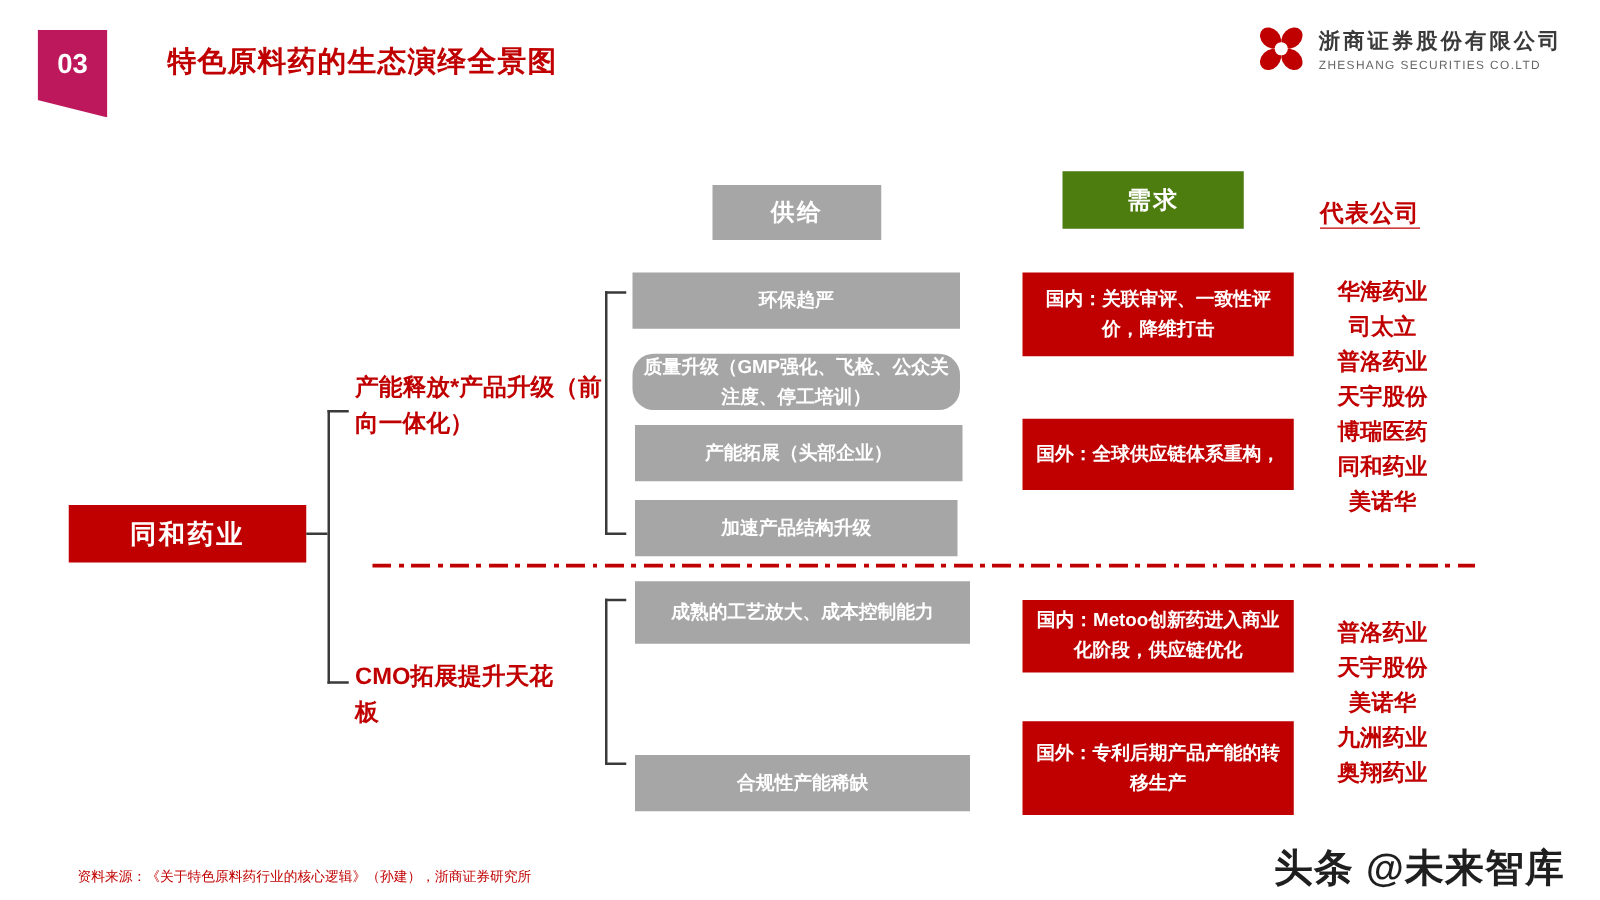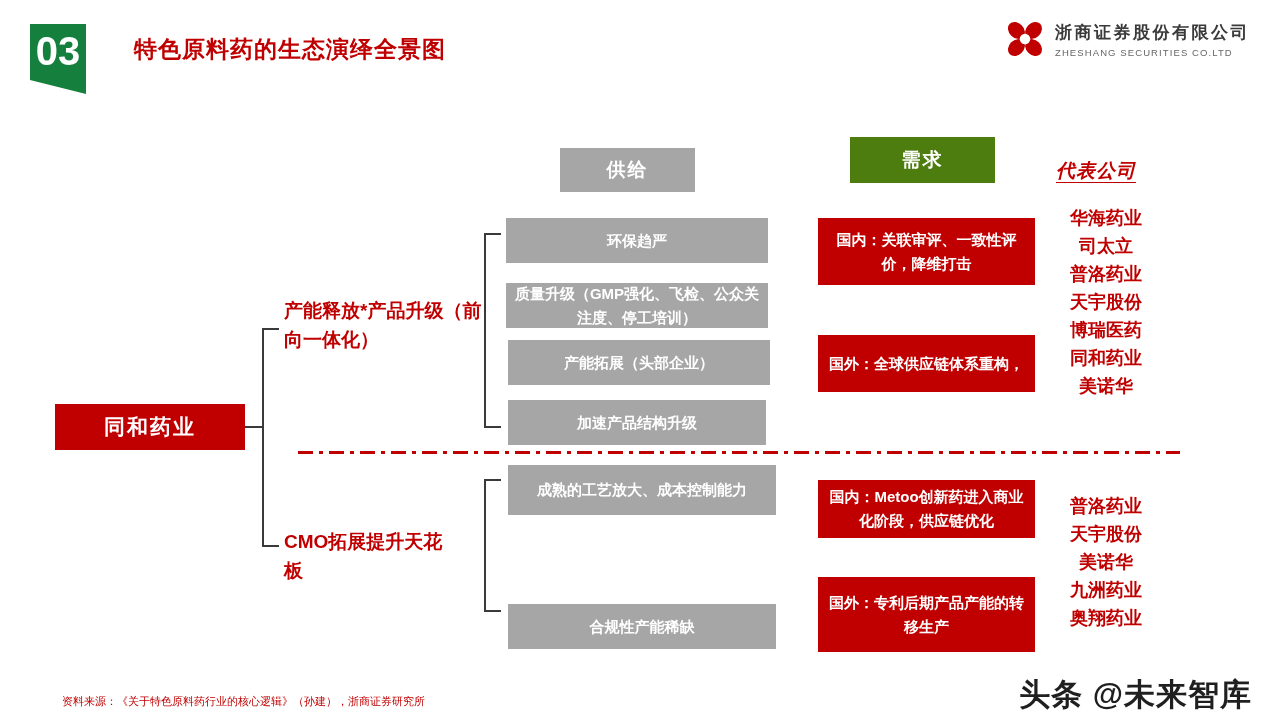--- a/index.html
+++ b/index.html
@@ -1,35 +1,35 @@
 <!DOCTYPE html>
 <html><head>
 <meta charset="utf-8">
 <style>
   html,body{margin:0;padding:0;}
   body{width:1280px;height:720px;position:relative;background:#ffffff;
        font-family:"Liberation Sans","DejaVu Sans",sans-serif;overflow:hidden;}
   .abs{position:absolute;}
 
   
-  .badge{left:30px;top:24px;width:56px;height:70px;background:#15803d;color:#fff;
-         font-size:40px;font-weight:bold;text-align:center;line-height:54px;
+  .badge{left:30px;top:24px;width:56px;height:70px;background:#be185d;color:#fff;
+         font-size:22px;font-weight:bold;text-align:center;line-height:54px;
          clip-path:polygon(0 0,100% 0,100% 100%,0 80%);}
   .title{left:134px;top:34px;font-size:23px;font-weight:bold;color:#c00000;letter-spacing:1px;}
   .logo{right:30px;top:18px;display:flex;align-items:center;gap:9px;}
   .logo-cn{font-size:17px;font-weight:bold;color:#3a3a3a;letter-spacing:2.5px;display:block;}
   .logo-en{font-size:9.5px;color:#666;letter-spacing:1.1px;display:block;margin-top:3px;}
 
   
   .hdr{color:#fff;font-weight:bold;font-size:19px;display:flex;align-items:center;
        justify-content:center;letter-spacing:2px;}
-  .gray{background:#a6a6a6;}
+  .gray{background:#a6a6a6;margin-left:10px;}
   .red{background:#4d7c0f;}
   .companies-hdr{color:#c00000;font-size:19px;font-weight:bold;text-decoration:underline;
-                 text-underline-offset:5px;letter-spacing:1px;font-style:italic;}
+                 text-underline-offset:5px;letter-spacing:1px;}
 
   
   .gbox,.rbox{color:#fff;font-weight:bold;font-size:15px;display:flex;align-items:center;
               justify-content:center;text-align:center;line-height:1.6;padding:2px 8px;
               box-sizing:border-box;}
   .gbox{background:#a6a6a6;}
   .rbox{background:#c00000;}
   .root-box{left:55px;top:404px;width:190px;height:46px;background:#c00000;color:#fff;
             font-size:21px;font-weight:bold;display:flex;align-items:center;
             justify-content:center;letter-spacing:2px;}
@@ -80,34 +80,34 @@
 <div class="abs hline" style="left:245px;top:426px;width:17px;"></div>
 <div class="abs bracket" style="left:262px;top:328px;width:17px;height:219px;"></div>
 
 <div class="abs branch" style="left:284px;top:297px;width:206px;">产能释放*产品升级（前向一体化）</div>
 <div class="abs branch" style="left:284px;top:528px;width:172px;">CMO拓展提升天花板</div>
 
 <div class="abs bracket" style="left:484px;top:233px;width:17px;height:195px;"></div>
 <div class="abs bracket" style="left:484px;top:479px;width:17px;height:133px;"></div>
 
 <div class="abs gbox" style="left:506px;top:218px;width:262px;height:45px;">环保趋严</div>
-<div class="abs gbox" style="left:506px;top:283px;width:262px;height:45px;">质量升级（GMP强化、飞检、公众关注度、停工培训）</div>
+<div class="abs gbox" style="left:506px;top:283px;width:262px;height:45px;border-radius:17px;">质量升级（GMP强化、飞检、公众关注度、停工培训）</div>
 <div class="abs gbox" style="left:508px;top:340px;width:262px;height:45px;">产能拓展（头部企业）</div>
 <div class="abs gbox" style="left:508px;top:400px;width:258px;height:45px;">加速产品结构升级</div>
 <div class="abs gbox" style="left:508px;top:465px;width:268px;height:50px;">成熟的工艺放大、成本控制能力</div>
 <div class="abs gbox" style="left:508px;top:588px;width:268px;height:45px;margin-top:16px;">合规性产能稀缺</div>
 
 <div class="abs divider" style="left:298px;top:451px;width:882px;"></div>
 
 <div class="abs rbox" style="left:818px;top:218px;width:217px;height:67px;">国内：关联审评、一致性评价，降维打击</div>
 <div class="abs rbox" style="left:818px;top:335px;width:217px;height:57px;">国外：全球供应链体系重构，</div>
 <div class="abs rbox" style="left:818px;top:480px;width:217px;height:58px;">国内：Metoo创新药进入商业化阶段，供应链优化</div>
 <div class="abs rbox" style="left:818px;top:577px;width:217px;height:75px;">国外：专利后期产品产能的转移生产</div>
 
-<div class="abs" style="left:1040px;top:205px;font-family:Liberation Mono, monospace;">
+<div class="abs" style="left:1040px;top:219px;">
   <div class="company">华海药业</div>
   <div class="company">司太立</div>
   <div class="company">普洛药业</div>
   <div class="company">天宇股份</div>
   <div class="company">博瑞医药</div>
   <div class="company">同和药业</div>
   <div class="company">美诺华</div>
 </div>
 
 <div class="abs" style="left:1040px;top:492px;">

